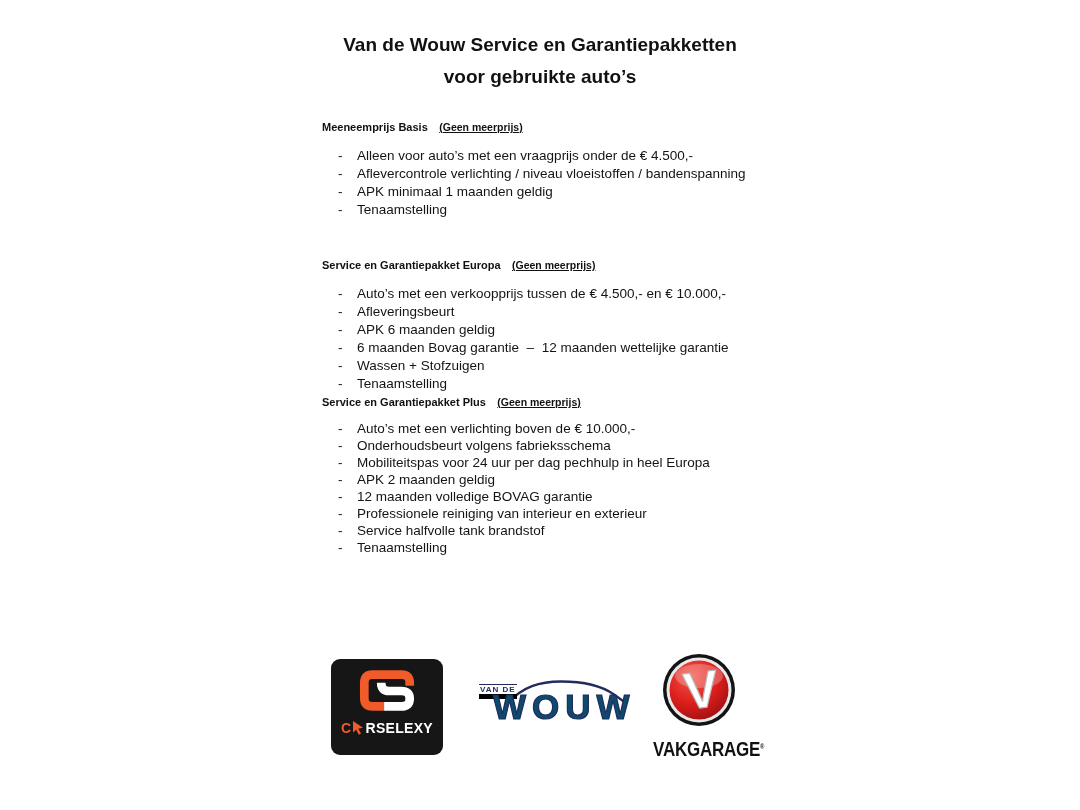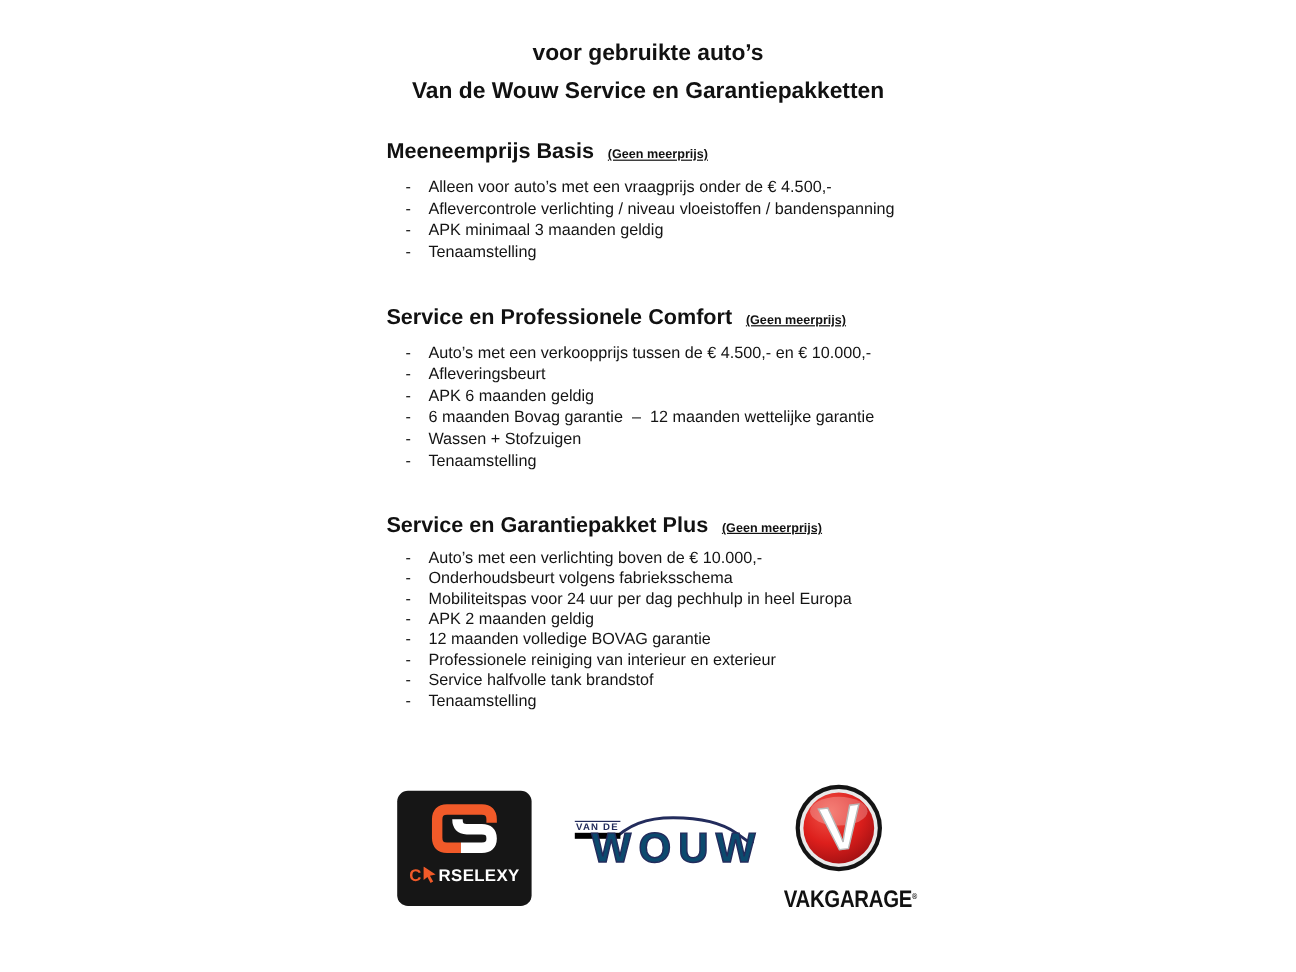--- a/index.html
+++ b/index.html
@@ -6,27 +6,27 @@
   .page {
     position:relative; width:1080px; height:810px; background:#ffffff;
     font-family:"Liberation Sans", sans-serif; color:#111; overflow:hidden;
   }
   .title {
     position:absolute; top:29px; left:0; width:100%; text-align:center;
     font-size:19px; font-weight:bold; line-height:32px; color:#111;
   }
   .content { position:absolute; left:322px; top:118px; width:480px; }
   .sec-head-row { line-height:16px; height:16px; white-space:nowrap; }
-  .sec-head { font-size:18px; font-weight:bold; color:#111; }
+  .sec-head { font-size:11px; font-weight:bold; color:#111; }
   .sec-note { font-size:10.5px; font-weight:bold; margin-left:7px; color:#111;text-decoration:underline; }
   .items { margin:13px 0 0 0; padding:0; list-style:none; font-size:13.5px; line-height:18px; color:#141414; }
   .items li { display:flex; }
   .dash { flex:none; width:19px; padding-left:16px; }
   .section-2 { margin-top:37px; }
-  .section-3 { margin-top:36px; }
+  .section-3 { }
   .section-3 .items { margin-top:11px; line-height:17px; }
 
   
   .carselexy {
     position:absolute; left:331px; top:659px; width:112px; height:96px;
     background:#161616; border-radius:9px; text-align:center;
   }
   .cs-mono { margin-top:9px; }
   .cs-word {
     margin-top:3px; display:flex; justify-content:center; align-items:center;
@@ -53,54 +53,54 @@
     transform:scaleX(.85); transform-origin:50% 50%; white-space:nowrap; letter-spacing:-.3px;
   }
   .vg-reg { font-size:7px; vertical-align:top; position:relative; top:-2px; }
 </style>
 </head>
 <body>
 
 <div class="page">
 
   <div class="title">
+    <div>Van de Wouw Service en Garantiepakketten</div>
     <div>voor gebruikte auto’s</div>
-    <div>Van de Wouw Service en Garantiepakketten</div>
   </div>
 
   <div class="content">
 
     <div class="section section-1">
       <div class="sec-head-row">
         <span class="sec-head">Meeneemprijs Basis</span>
         <span class="sec-note">(Geen meerprijs)</span>
       </div>
       <ul class="items">
         <li>
             <span class="dash">-</span>
             <span>Alleen voor auto’s met een vraagprijs onder de € 4.500,-</span>
           </li>
         <li>
             <span class="dash">-</span>
             <span>Aflevercontrole verlichting / niveau vloeistoffen / bandenspanning</span>
           </li>
         <li>
             <span class="dash">-</span>
-            <span>APK minimaal 3 maanden geldig</span>
+            <span>APK minimaal 1 maanden geldig</span>
           </li>
         <li>
             <span class="dash">-</span>
             <span>Tenaamstelling</span>
           </li>
       </ul>
     </div>
 
     <div class="section section-2">
       <div class="sec-head-row">
-        <span class="sec-head">Service en Professionele Comfort</span>
+        <span class="sec-head">Service en Garantiepakket Europa</span>
         <span class="sec-note">(Geen meerprijs)</span>
       </div>
       <ul class="items">
         <li>
             <span class="dash">-</span>
             <span>Auto’s met een verkoopprijs tussen de € 4.500,- en € 10.000,-</span>
           </li>
         <li>
             <span class="dash">-</span>
             <span>Afleveringsbeurt</span>

